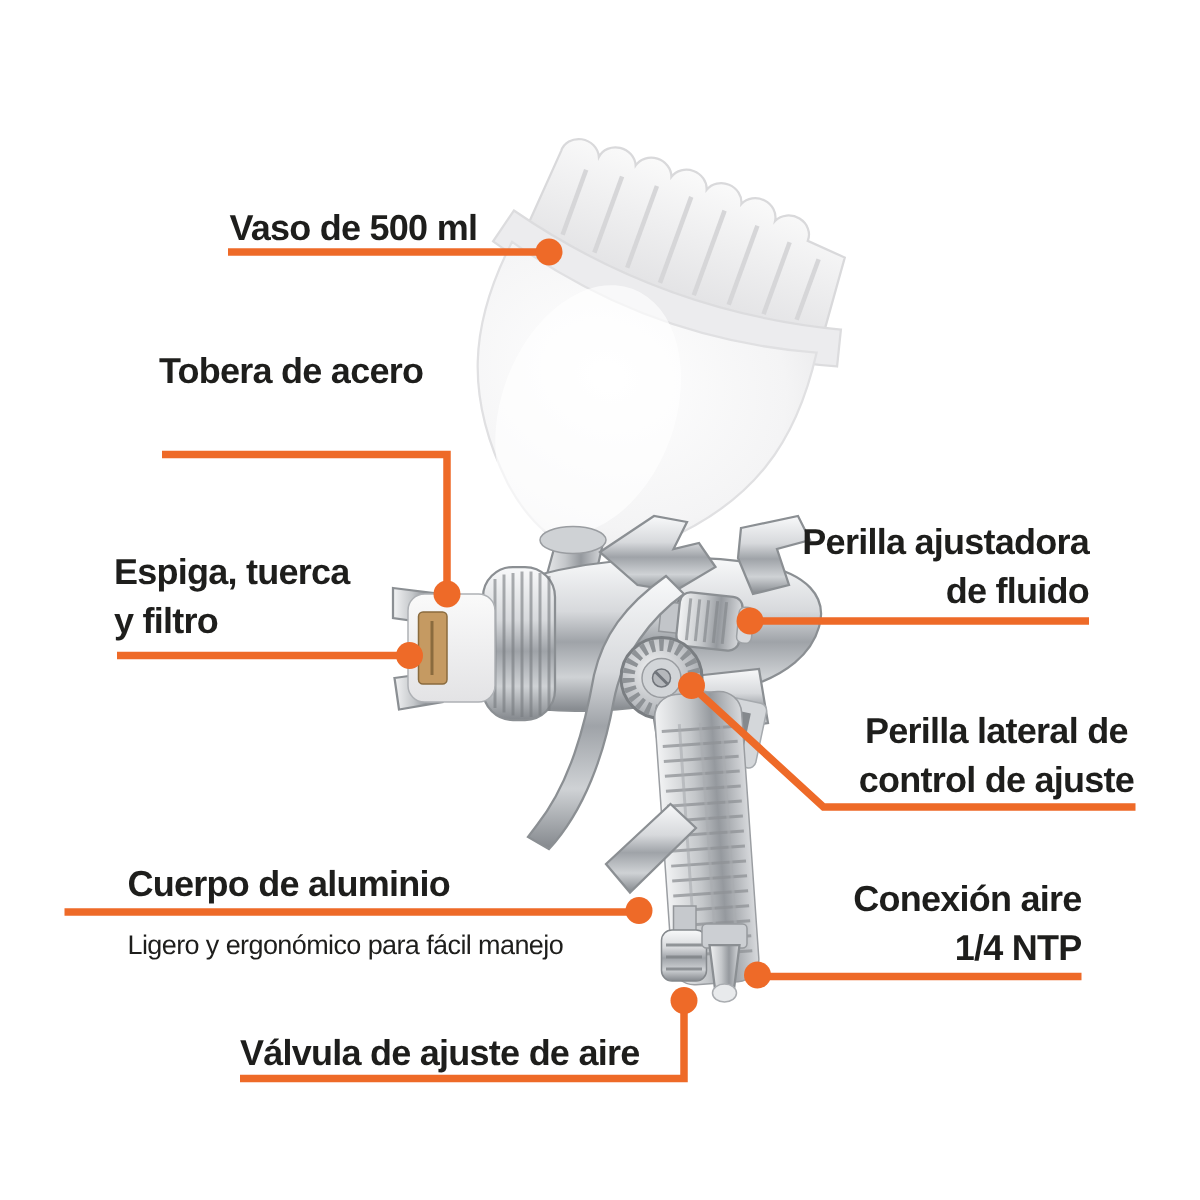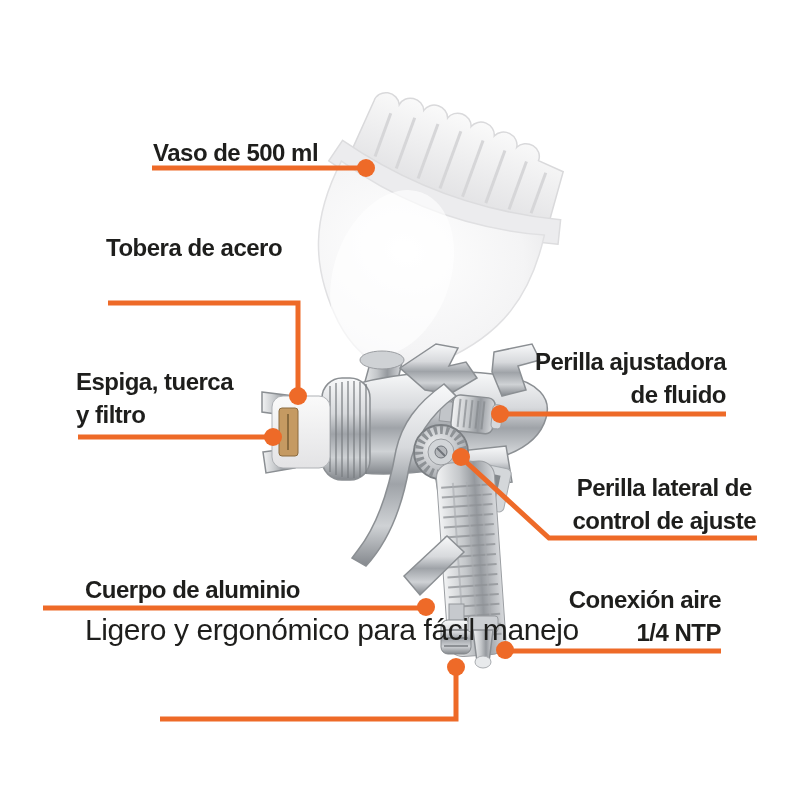--- a/index.html
+++ b/index.html
@@ -15,21 +15,21 @@
   }
   .art{position:absolute;left:0;top:0;width:800px;height:800px;}
   .label{
     position:absolute;color:var(--text);
     font-family:"Liberation Sans",sans-serif;
     font-weight:bold;font-size:24px;line-height:33px;
     letter-spacing:-0.5px;white-space:nowrap;
   }
   .label.right{text-align:right;}
   .label .sub{
-    font-weight:normal;font-size:30px;line-height:30px;
+    font-weight:normal;font-size:18px;line-height:30px;
     letter-spacing:-0.4px;margin-top:9px;
   }
   .co-line{stroke:var(--accent);stroke-width:5;fill:none;}
   .co-dot{fill:var(--accent);}
   .rib{stroke:#83878B;stroke-width:2;opacity:.65;}
   .edge{stroke:#8B8F93;stroke-width:1.5;}
 </style>
 </head>
 <body>
 
@@ -261,14 +261,17 @@
   <div class="label" style="left:50px;top:573px;margin-left:35px;">
     <div>Cuerpo de aluminio</div>
     <div class="sub">Ligero y ergonómico para fácil manejo</div>
   </div>
 
   <div class="label right" style="right:79px;top:583px;">
     <div>Conexión aire</div>
     <div>1/4 NTP</div>
   </div>
 
+  <div class="label" style="left:160px;top:686px;">
+    <div>Válvula de ajuste de aire</div>
+  </div>
 
 </div>
 
 </body></html>

